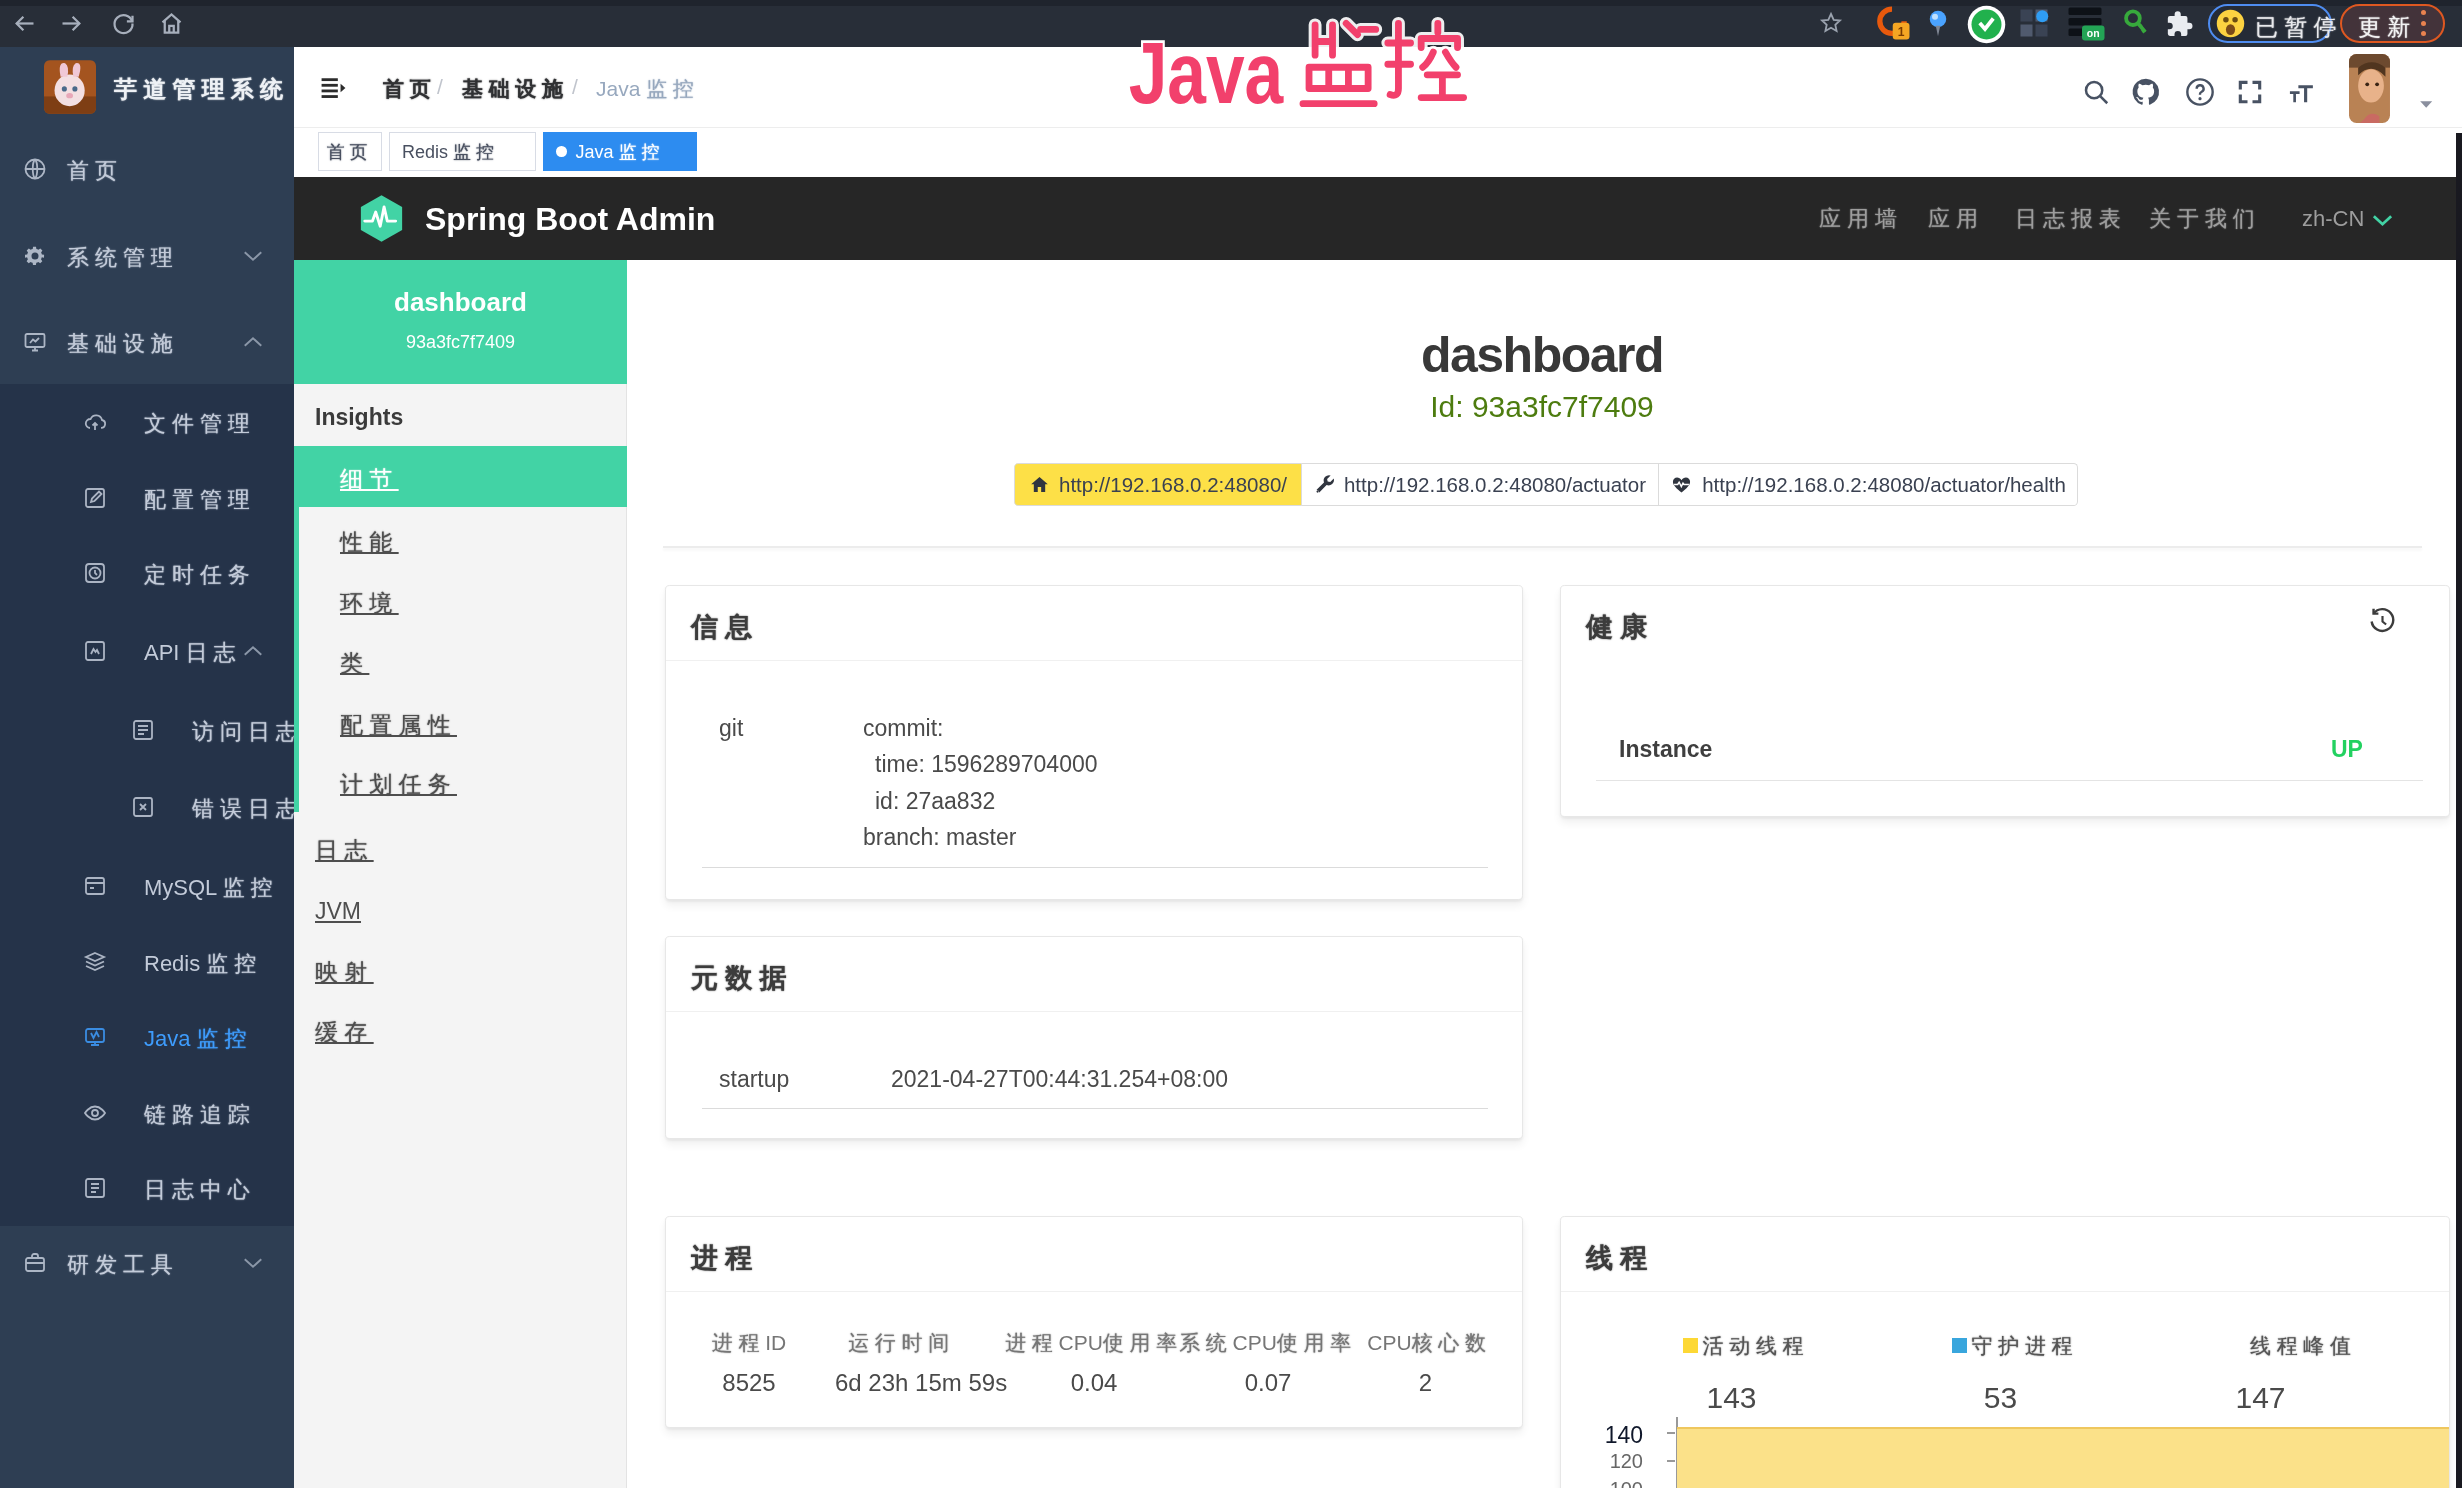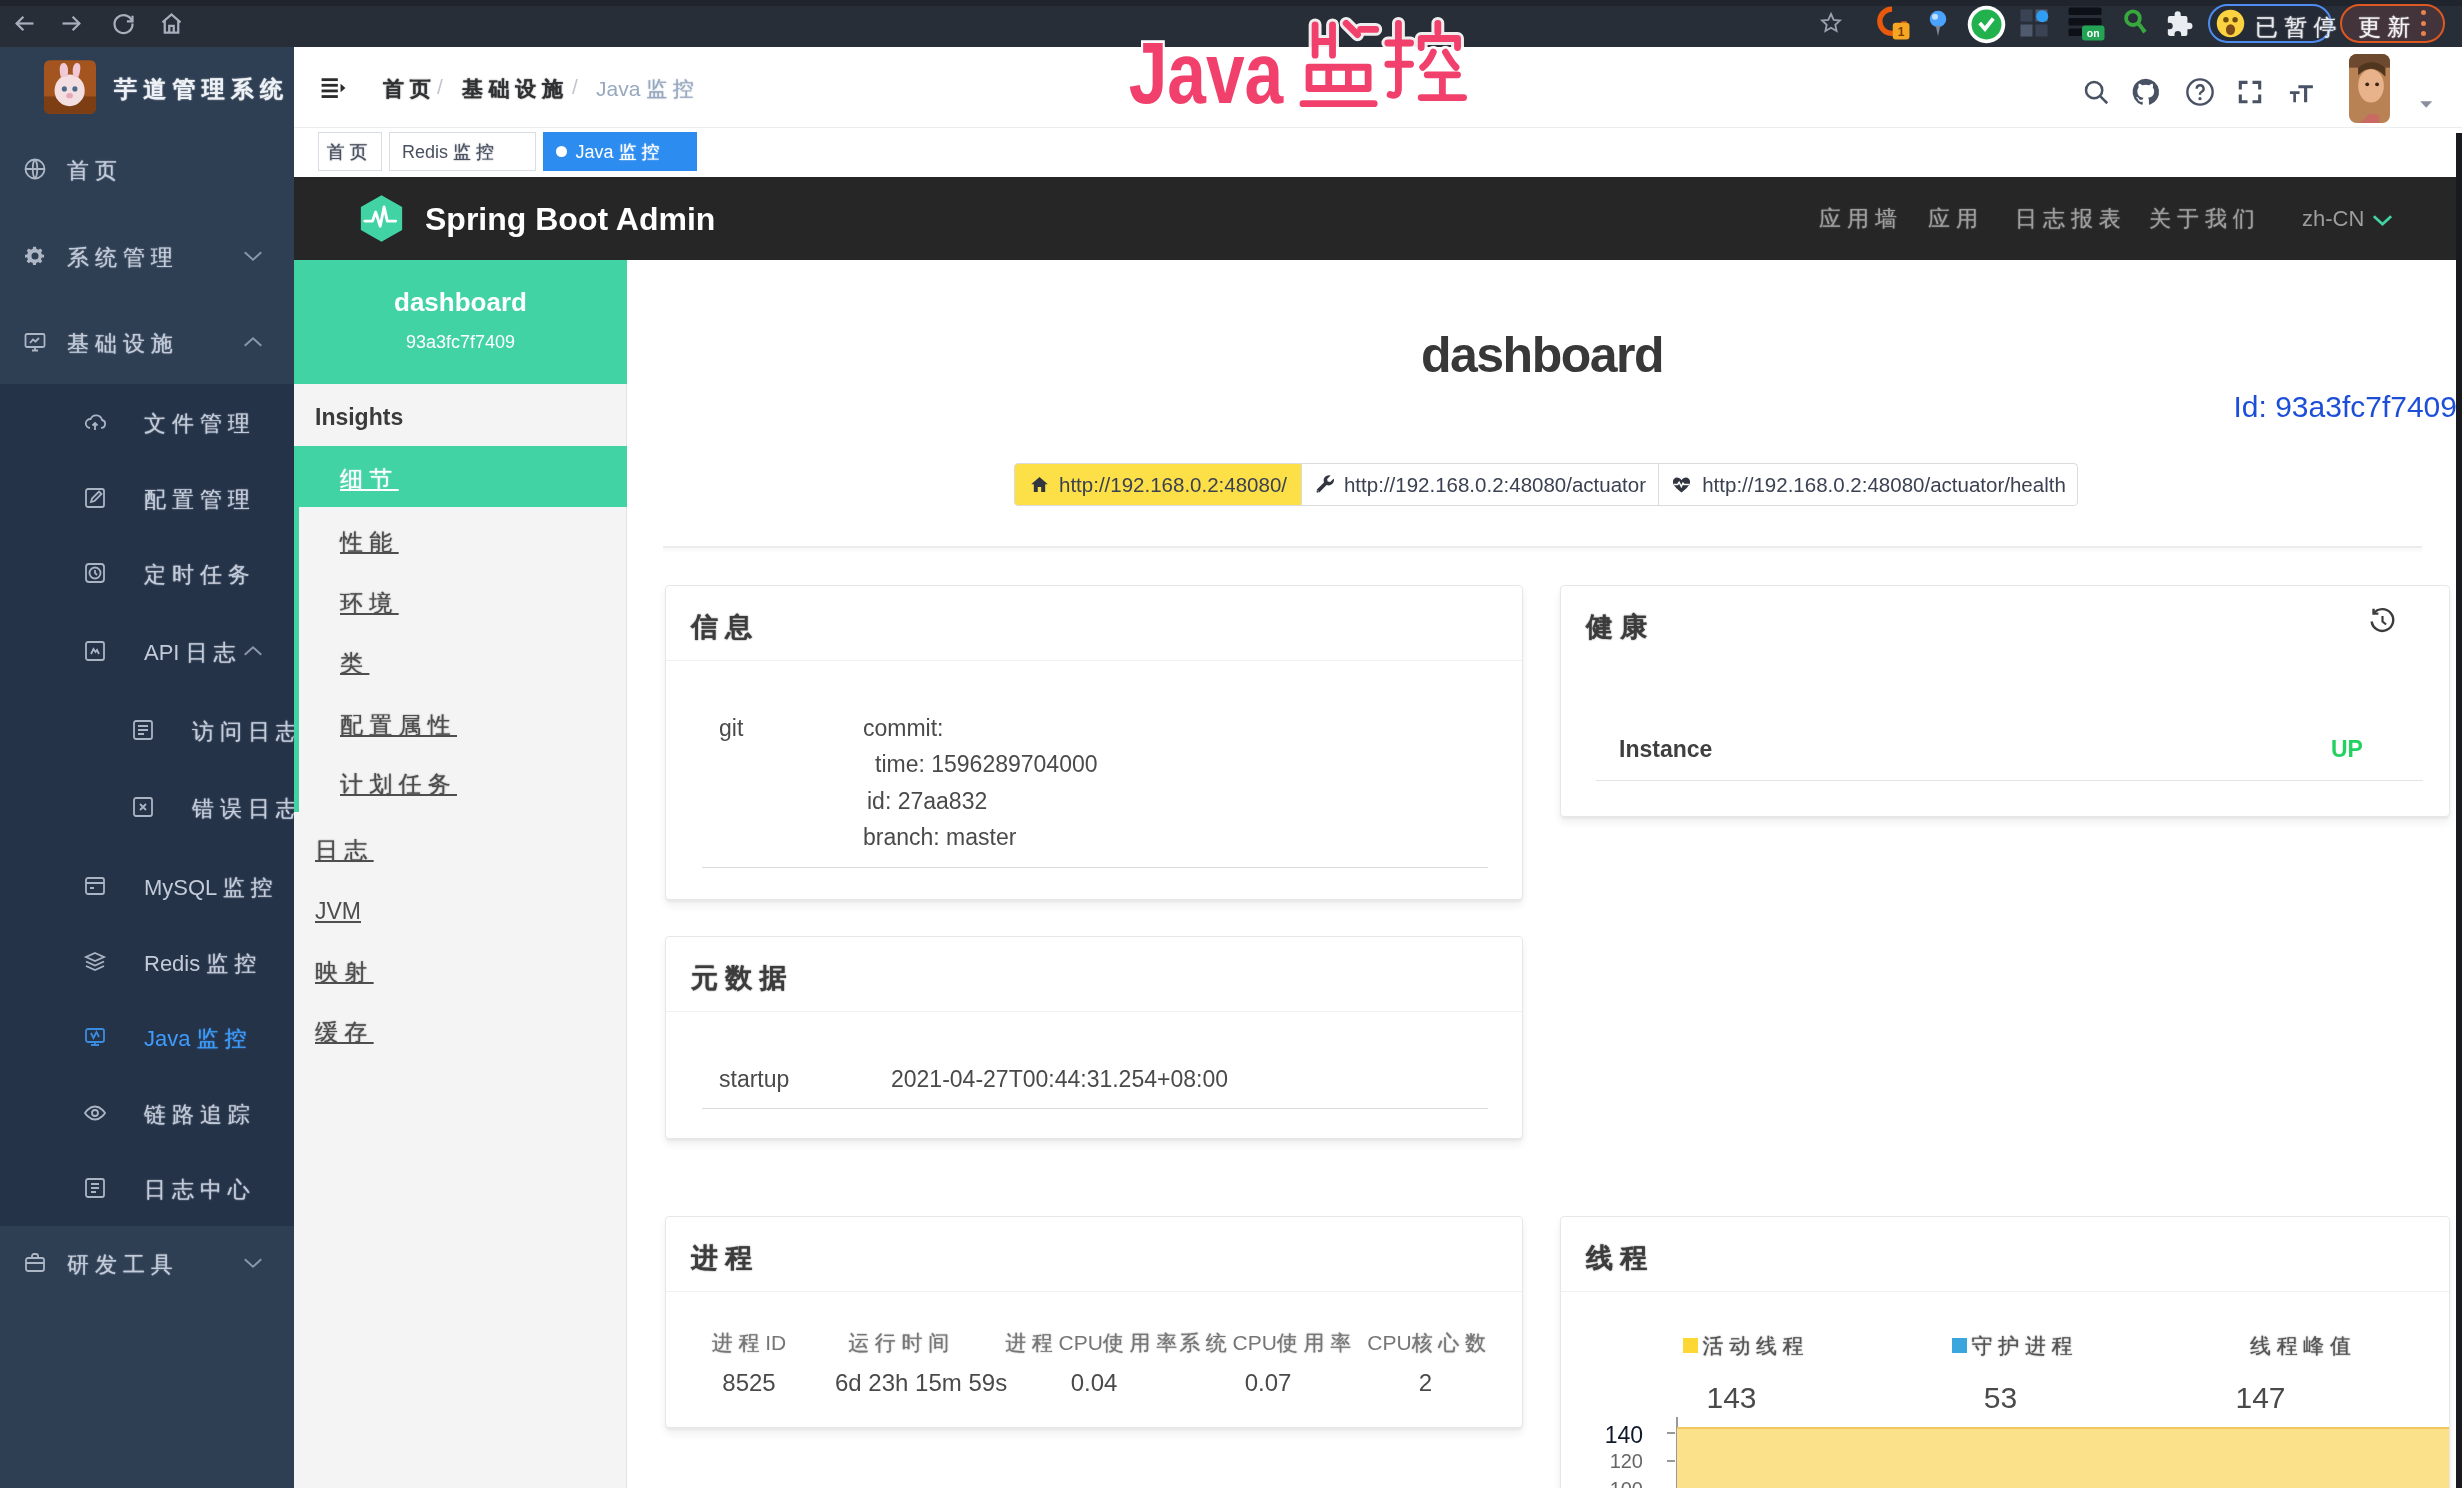--- a/index.html
+++ b/index.html
@@ -365,21 +365,21 @@
   <div class="sbi" style="top:679px">
       <span class="cj" style="left:21px">映射</span>
     </div>
   <div class="sbi" style="top:739px">
       <span class="cj" style="left:21px">缓存</span>
     </div>
 </div>
 <div id="content">
 
   <div class="abs" style="left:0;width:1830px;top:66px;text-align:center;font-size:50px;letter-spacing:-1.5px;font-weight:bold;color:#383838">dashboard</div>
-  <div class="abs" style="left:0;width:1830px;top:130px;text-align:right;font-size:30px;color:#1d4ed8">Id: 93a3fc7f7409</div>
+  <div class="abs" style="left:0;width:1830px;top:130px;text-align:center;font-size:30px;color:#4d7c0f">Id: 93a3fc7f7409</div>
 
   <div class="abs" style="left:387px;top:203px;height:43px;display:flex;font-size:20.5px;color:#3a4151">
     <div style="border:0.8px solid #dbdbdb;border-radius:4.6px 0 0 4.6px;width:288px;display:flex;align-items:center;justify-content:center;background:#fde047">
       <svg width="21" height="21" viewBox="0 0 24 24" fill="#30353f" style="margin-right:9px">
           <path d="M12 3.5l9.5 8.2h-3v8.8h-4.6v-5.6H10v5.6H5.5v-8.8h-3z"></path>
         </svg>http://192.168.0.2:48080/</div>
     <div style="border:0.8px solid #dbdbdb;border-left:none;width:357px;display:flex;align-items:center;justify-content:center;background:#fff">
       <svg width="21" height="21" viewBox="0 0 24 24" fill="#30353f" style="margin-right:9px">
           <path d="M22.6 5.2l-4 4-3-.6-.6-3 4-4a6.2 6.2 0 0 0-7.6 8L3 18l3 3 8.4-8.4a6.2 6.2 0 0 0 8.2-7.4zM5.4 20.1a1.3 1.3 0 1 1-2.6 0 1.3 1.3 0 0 1 2.6 0z"></path>
         </svg>http://192.168.0.2:48080/actuator</div>
@@ -391,21 +391,21 @@
   </div>
 
   <div class="abs" style="left:36px;top:286px;width:1759px;height:2.3px;background:#ececec;box-shadow:0 2.3px 3px rgba(0,0,0,.05)"></div>
 
   <div class="card" style="left:38px;top:325px;width:858px;height:315px">
     <div class="chead cj">信息</div>
     <div class="cdiv"></div>
     <div class="lbl" style="left:53px;top:129px">git</div>
     <div class="lbl" style="left:197px;top:129px">commit:</div>
     <div class="lbl" style="left:209px;top:165px">time: 1596289704000</div>
-    <div class="lbl" style="left:201px;top:202px">id: 27aa832</div>
+    <div class="lbl" style="left:209px;top:202px">id: 27aa832</div>
     <div class="lbl" style="left:197px;top:238px">branch: master</div>
     <div class="hr2" style="left:36px;top:281px;width:786px"></div>
   </div>
 
   <div class="card" style="left:933px;top:325px;width:890px;height:232px">
     <div class="chead cj">健康</div>
     <svg class="abs" style="left:807px;top:21px" width="29" height="29" viewBox="0 0 24 24" fill="none" stroke="#3c3c3c" stroke-width="2">
         <path d="M4.6 5.5A9 9 0 1 1 3 12"></path>
         <path d="M4.6 1.5v4h4"></path>
         <path d="M12 7.5V12l3 2.5" stroke-width="1.8"></path>

